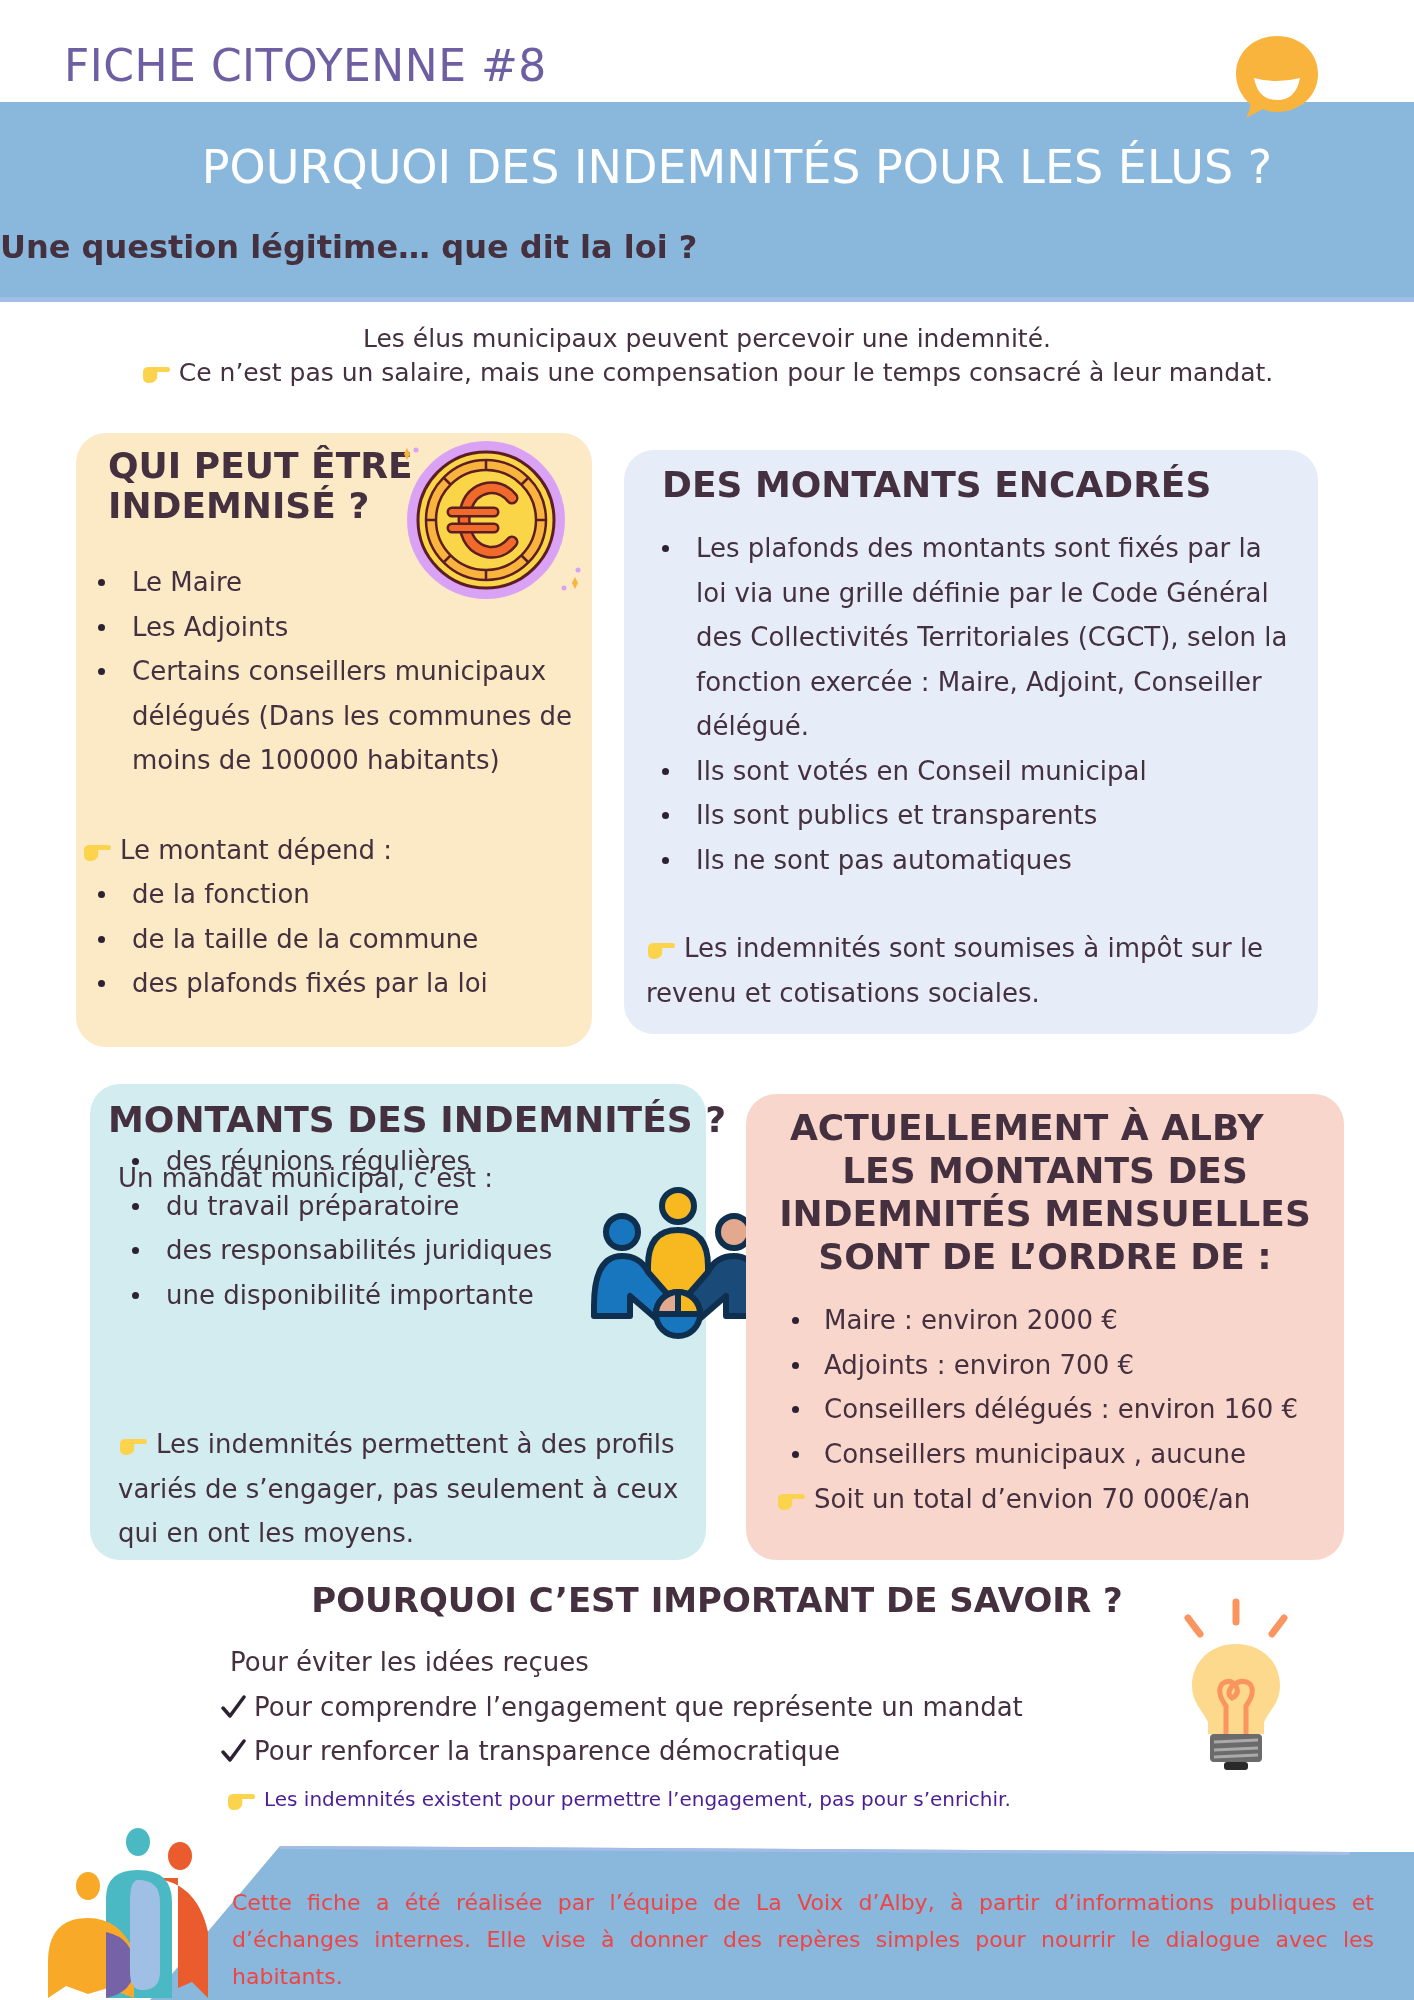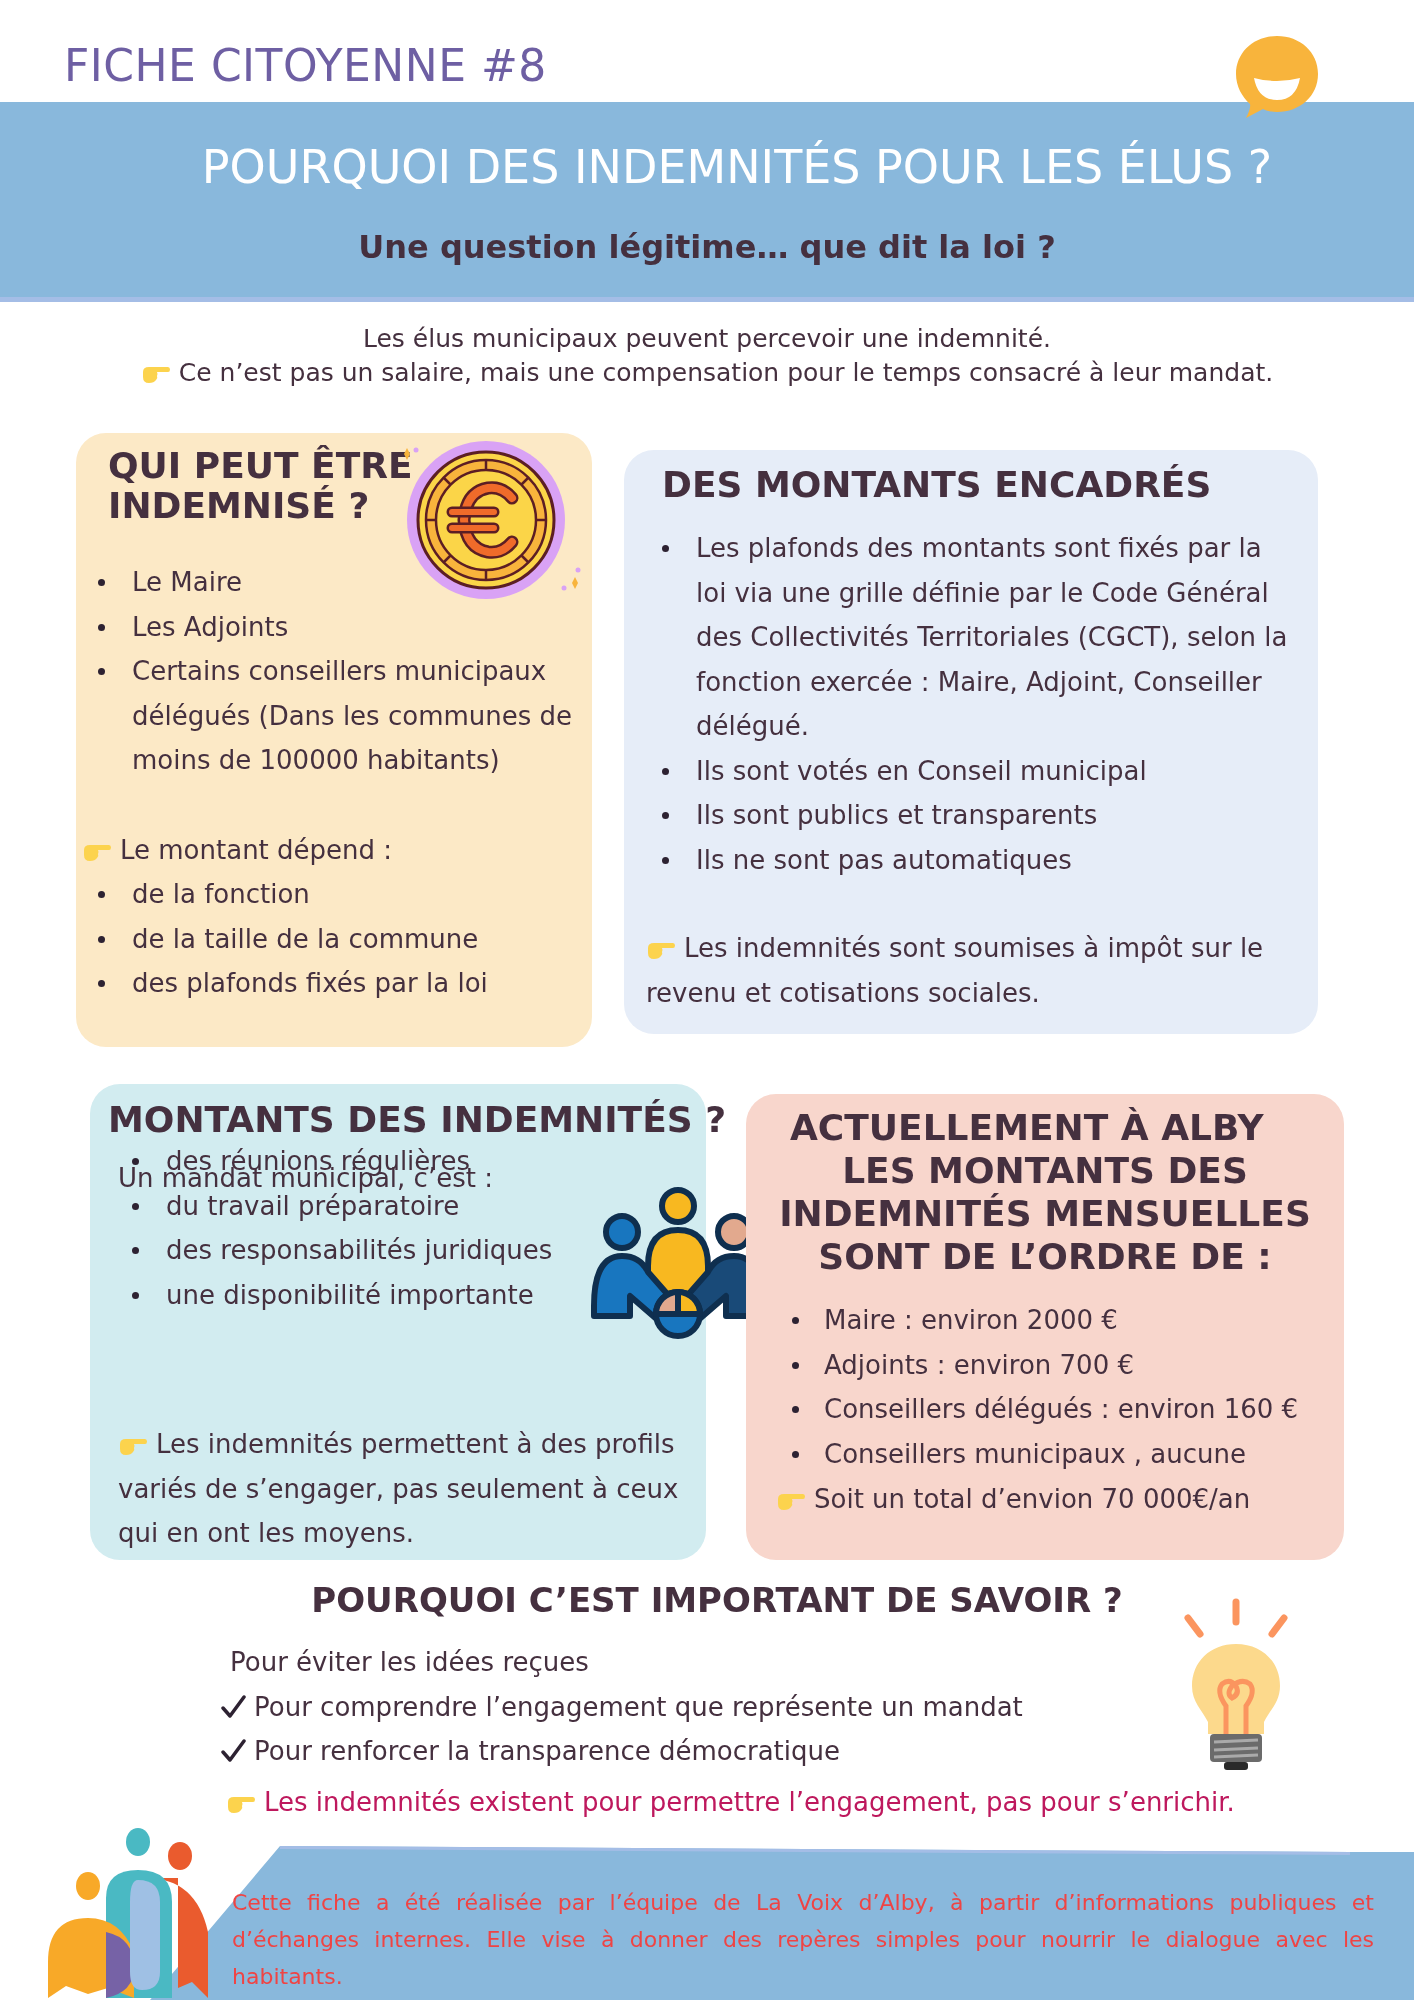--- a/index.html
+++ b/index.html
@@ -5,21 +5,21 @@
     * { box-sizing: border-box; margin: 0; padding: 0; }
     html, body { width: 1414px; height: 2000px; background: #ffffff; overflow: hidden; }
     body { position: relative; font-family: "DejaVu Sans", sans-serif; color: #45303f; }
 
     .abs { position: absolute; }
 
     
     .fiche-label { left: 64px; top: 40px; font-size: 44px; color: #6e5fa3; letter-spacing: 0.5px; font-family: "DejaVu Sans", sans-serif; }
     .banner { left: 0; top: 102px; width: 1414px; height: 200px; background: #89b8dc; border-bottom: 5px solid #a4bde6; }
     .banner-title { left: 0; top: 140px; width: 1414px; padding-left: 60px; text-align: center; font-size: 46px; color: #ffffff; font-weight: 500; }
-    .banner-sub { left: 0; top: 228px; width: 1414px; text-align: center; font-size: 32px; font-weight: bold; color: #45303f; }
+    .banner-sub { left: 0; top: 228px; width: 1414px; text-align: left; font-size: 32px; font-weight: bold; color: #45303f; }
     .bubble { left: 1234px; top: 34px; width: 86px; height: 86px; }
 
     
     .intro { left: 0; top: 322px; width: 1414px; text-align: center; font-size: 25px; color: #45303f; line-height: 34px; }
     .point { display: inline-block; width: 30px; height: 20px; vertical-align: middle; margin-right: 8px; }
 
     
     .card { border-radius: 30px; }
     .card-yellow { left: 76px; top: 433px; width: 516px; height: 614px; background: #fce9c6; }
     .card-blue { left: 624px; top: 450px; width: 694px; height: 584px; background: #e6edf8; }
@@ -54,21 +54,21 @@
 
     
     .p-title { left: 760px; top: 1106px; width: 570px; text-align: center; font-size: 36px; line-height: 43px; }
     .p-note { left: 776px; top: 1477px; }
 
     
     .s-title { left: 0; top: 1580px; width: 1414px; padding-left: 20px; text-align: center; font-size: 34px; font-weight: bold; color: #45303f; }
     .s-list { left: 220px; top: 1640px; }
     .s-list .row { font-size: 26px; line-height: 44.5px; color: #45303f; display: flex; align-items: center; text-align: center; }
     .check { display: inline-block; width: 26px; height: 26px; margin-right: 8px; }
-    .s-note { left: 226px; top: 1787px; font-size: 26px; color: #be185d; }
+    .s-note { left: 226px; top: 1787px; font-size: 20px; color: #4c1d95; }
     .bulb { left: 1170px; top: 1594px; width: 125px; height: 180px; }
 
     
     .foot-shape { left: 0; top: 1846px; width: 1414px; height: 154px; }
     .foot-text { left: 232px; top: 1884px; width: 1142px; font-size: 22px; line-height: 37px; color: #ef4444; text-align: justify; text-align-last: left; }
     .people { left: 38px; top: 1822px; width: 180px; height: 178px; }
   </style>
 </head>
 <body>
 

